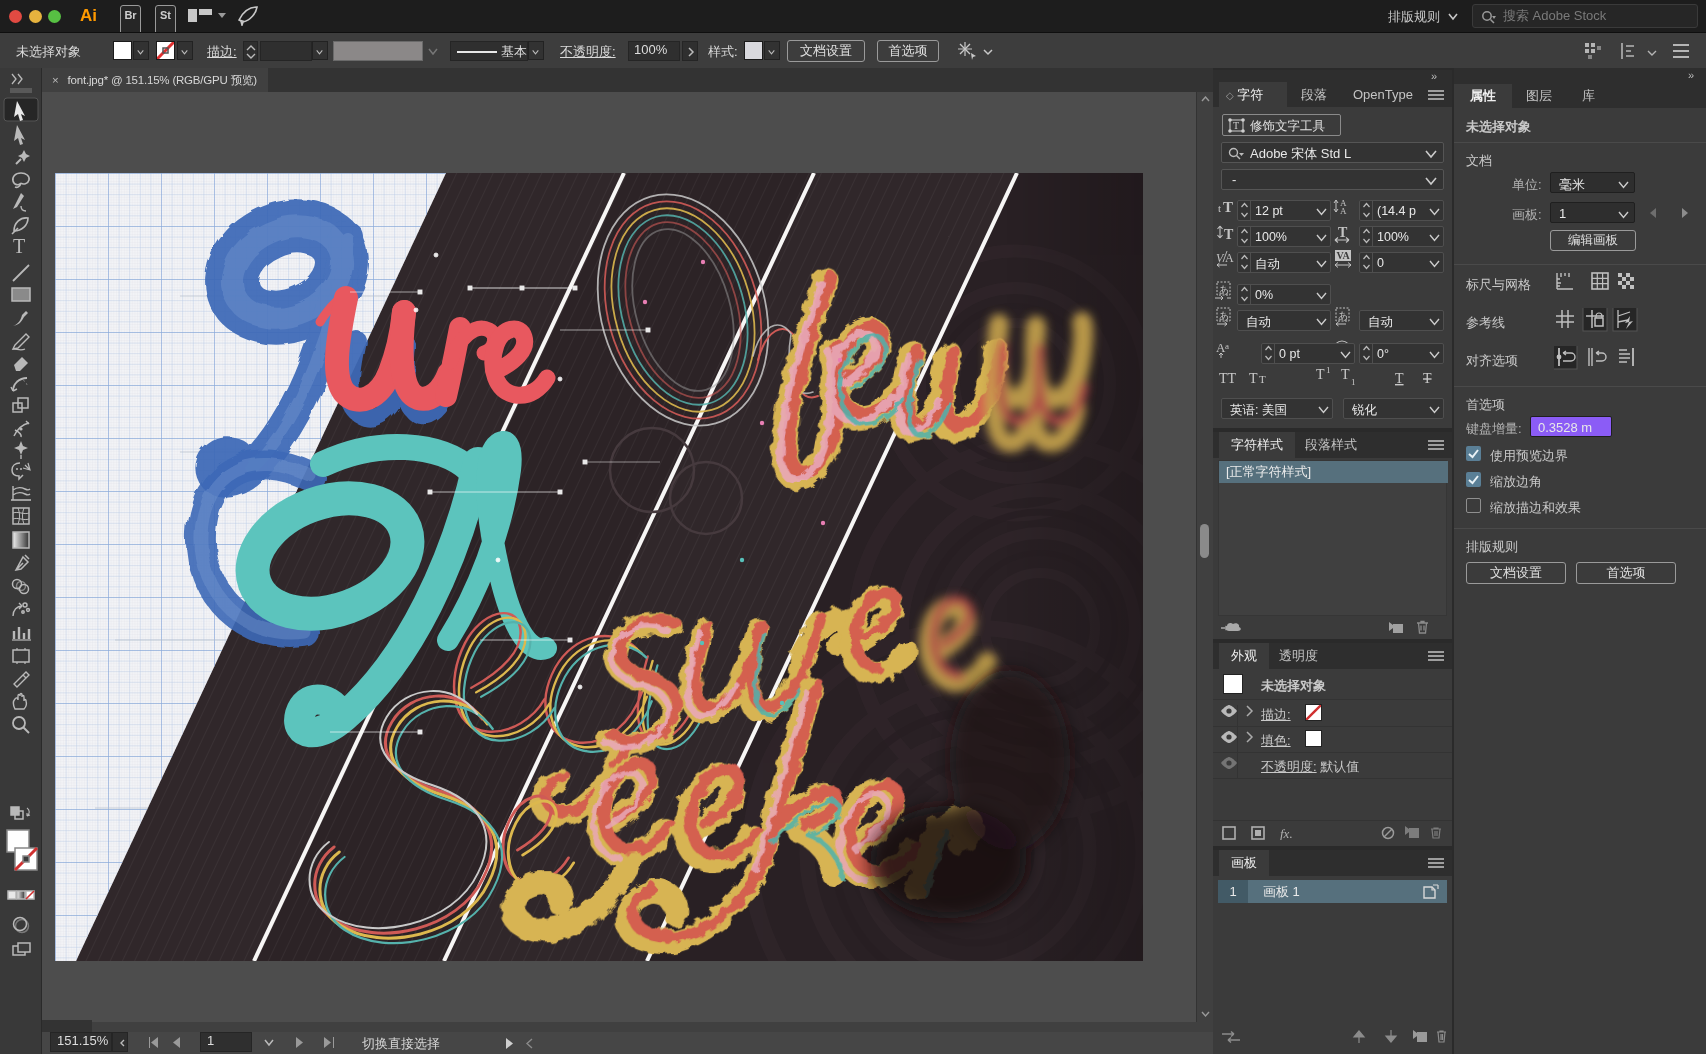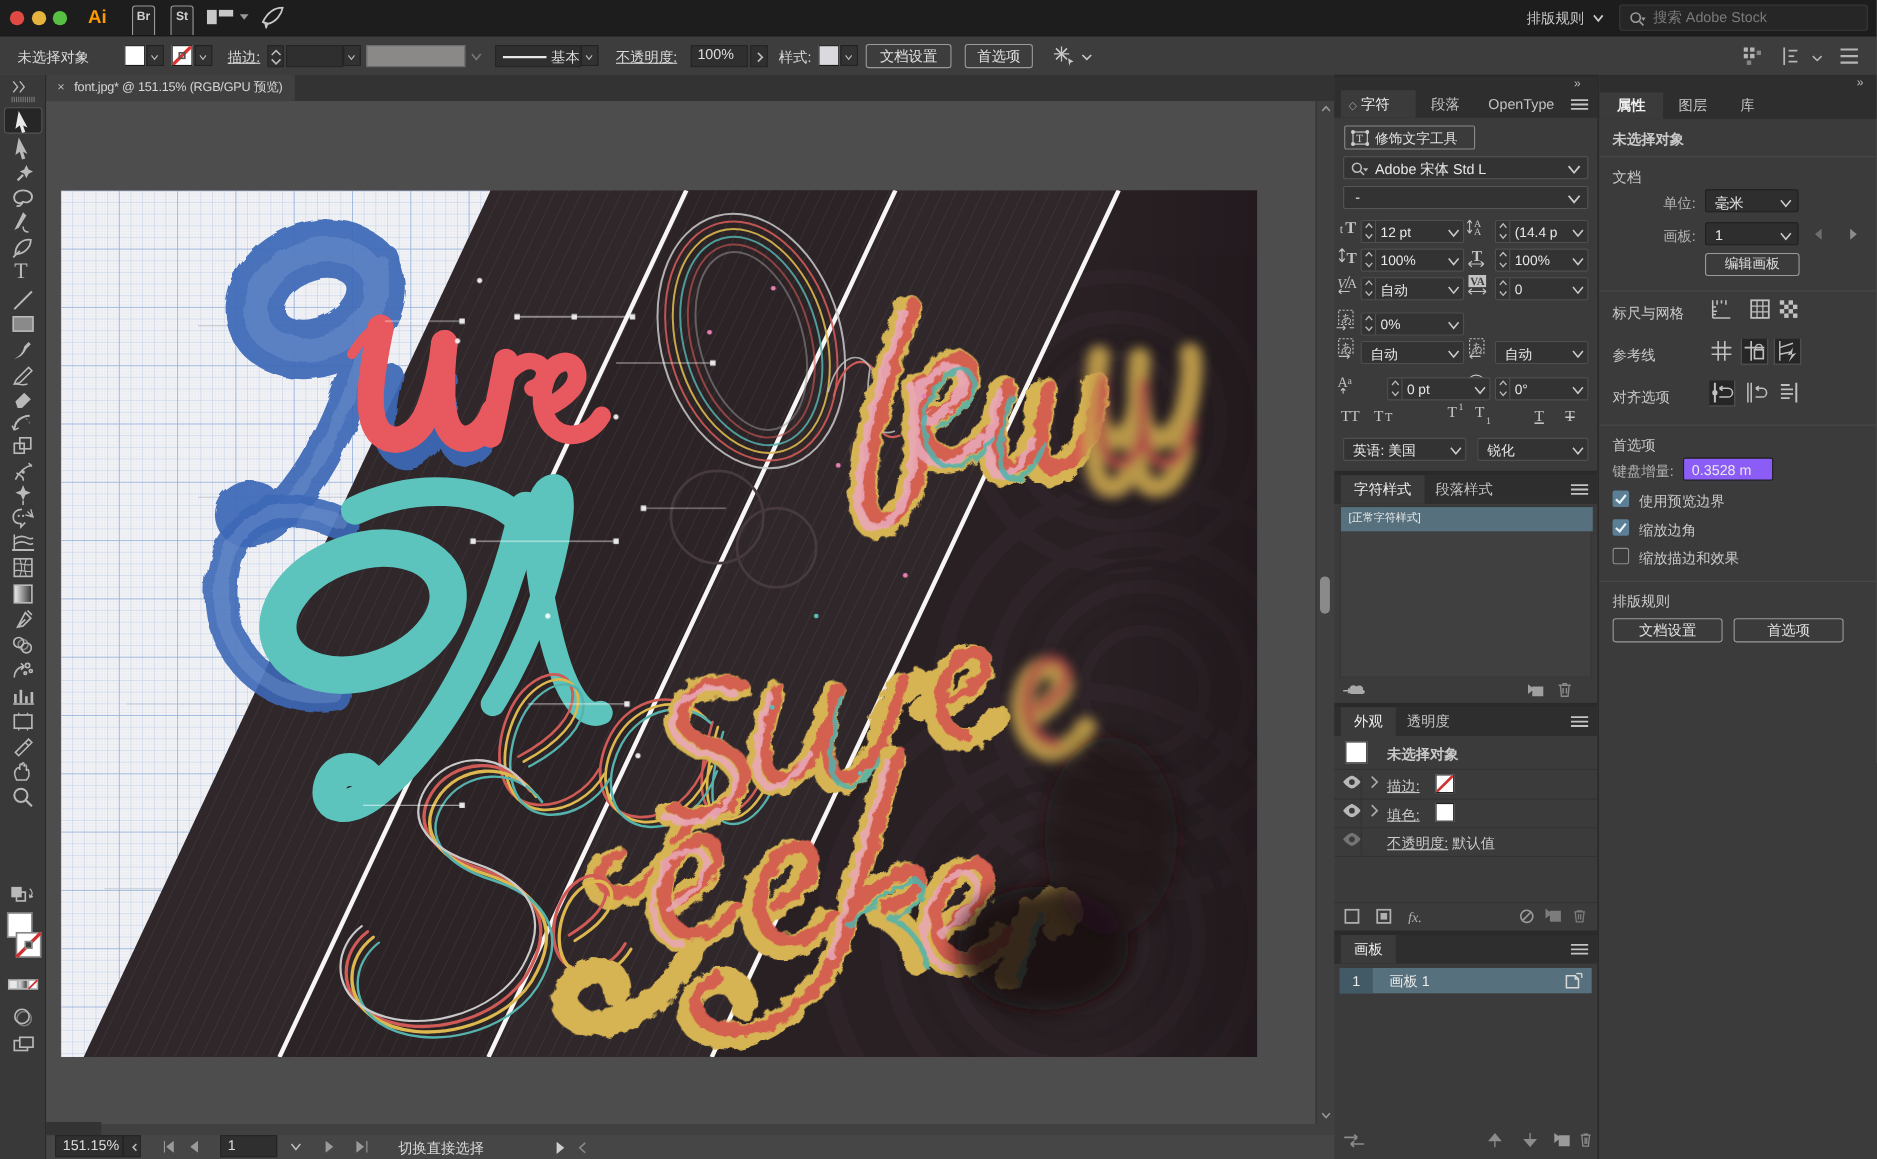--- a/index.html
+++ b/index.html
@@ -960,21 +960,21 @@
     <div class="abs pgap" style="left:0;top:360px;width:239px;height:4px;"></div>
     <div class="abs tabstrip" style="left:0;top:364px;width:239px;height:26px;"></div>
     <div class="abs ptab on" style="left:6px;top:364px;width:76px;height:26px;line-height:26px;text-align:center;">字符样式</div>
     <div class="abs ptab" style="left:92px;top:364px;line-height:26px;">段落样式</div>
     <svg class="abs" style="left:215px;top:371px;" width="16" height="12">
         <g stroke="#c4c4c4" stroke-width="1.6">
           <path d="M0 2 H16 M0 6 H16 M0 10 H16"></path>
         </g>
       </svg>
     <div class="abs" style="left:5px;top:392px;width:229px;height:156px;background:#404040;border:1px solid #363636;">
-      <div style="position:absolute;left:0;top:0;width:229px;height:22px;background:#56707d;color:#eaeaea;font-size:10px;line-height:22px;padding-left:7px;">[正常字符样式]</div>
+      <div style="position:absolute;left:0;top:0;width:229px;height:22px;background:#56707d;color:#eaeaea;font-size:13px;line-height:22px;padding-left:7px;">[正常字符样式]</div>
     </div>
     <svg class="abs" style="left:8px;top:553px;" width="26" height="14" viewBox="0 0 26 14">
       <path d="M8 10 C5 10 4 7 6 5 C6 2 10 1 12 3 C15 1 19 3 18 6 C21 7 20 10 17 10 Z" fill="#a9a9a9"></path>
       <path d="M0 7 H7 M7 7 L4.5 5 M7 7 L4.5 9" stroke="#a9a9a9" stroke-width="1.4" fill="none"></path>
     </svg>
     <svg class="abs" style="left:176px;top:552px;" width="16" height="14" viewBox="0 0 16 14">
         <path d="M4 4 H14 V13 H4 Z M4 8 L0 11 V2 L4 5" fill="#a0a0a0"></path>
       </svg>
     <svg class="abs" style="left:203px;top:552px;" width="13" height="14" viewBox="0 0 13 14">
         <g stroke="#8a8a8a" stroke-width="1.3" fill="none">

